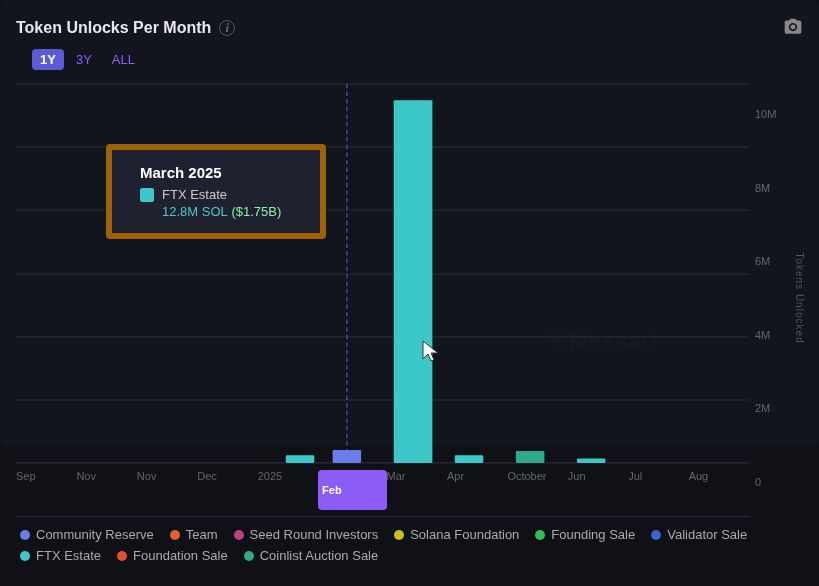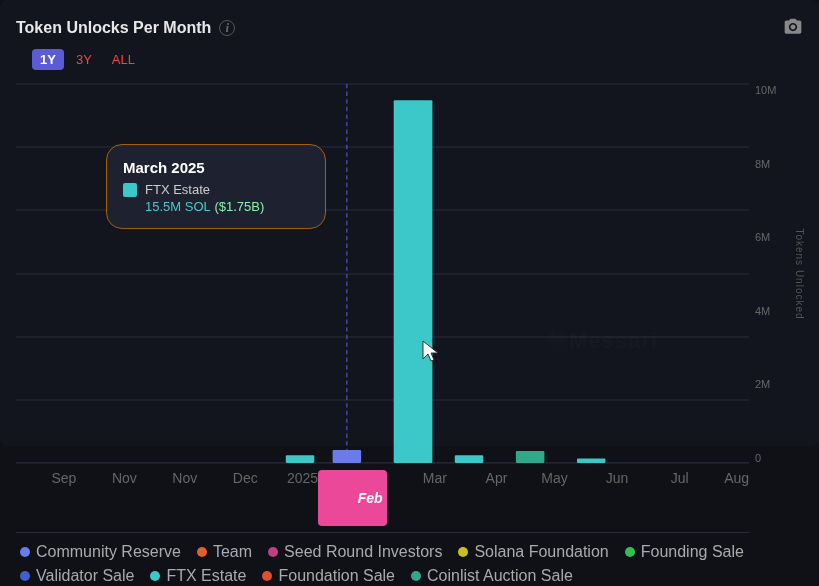--- a/index.html
+++ b/index.html
@@ -57,21 +57,21 @@
     }
     .time-controls {
       display: flex;
       gap: 4px;
       margin-bottom: 14px;
       padding-left: 16px;
     }
     .time-btn {
       background: transparent;
       border: none;
-      color: #ef4444;
+      color: #8b5cf6;
       font-size: 13px;
       padding: 3px 8px;
       border-radius: 4px;
       cursor: pointer;
     }
     .time-btn.active {
       background: #5b5bd6;
       color: #fff;
       font-weight: 600;
     }
@@ -88,39 +88,40 @@
     }
     .y-axis-right {
       width: 54px;
       height: 100%;
       position: relative;
       display: flex;
       flex-direction: column;
       justify-content: space-between;
       align-items: flex-start;
       padding-left: 6px;
+      margin-top: 24px;
     }
     .y-label {
       font-size: 11px;
       color: #666;
     }
     svg.chart-svg {
       width: 100%;
       height: 100%;
       overflow: visible;
     }
     
     .tooltip {
       position: absolute;
       top: 60px;
       left: 90px;
       background: #1e2130;
-      border: 1px solid #a16207;
-      border-radius: 16px;
-      padding: 14px 16px;
+      border: 6px solid #a16207;
+      border-radius: 4px;
+      padding: 14px 28px;
       min-width: 220px;
       z-index: 10;
     }
     .tooltip-date {
       font-size: 15px;
       font-weight: 700;
       color: #ffffff;
       margin-bottom: 6px;
     }
     .tooltip-total {
@@ -162,46 +163,45 @@
       font-weight: 400;
     }
     
     .x-axis {
       display: flex;
       justify-content: space-around;
       padding: 6px 0 0 0;
       margin-right: 54px;
     }
     .x-label {
-      font-size: 14px;
+      font-size: 11px;
       color: #666;
-      text-align: right;
+      text-align: left;
       flex: 1;
     }
     .x-label.highlighted {
-      background: #ec4899;
+      background: #8b5cf6;
       color: #fff;
       border-radius: 4px;
-      padding: 20px 4px;
+      padding: 14px 4px;
       font-weight: 600;
-      font-style: italic;
     }
     
     .legend {
       display: flex;
       flex-wrap: wrap;
       gap: 6px 16px;
       margin-top: 10px;
       padding: 0 4px;
     }
     .legend-item {
       display: flex;
       align-items: center;
       gap: 6px;
-      font-size: 16px;
+      font-size: 13px;
       color: #aaa;
     }
     .legend-dot {
       width: 10px;
       height: 10px;
       border-radius: 50%;
       flex-shrink: 0;
     }
     .messari-watermark {
       position: absolute;
@@ -265,21 +265,21 @@
 
       
       <div class="tooltip">
         <div class="tooltip-date">March 2025</div>
         <div class="tooltip-item">
           <div class="tooltip-item-row">
             <div class="tooltip-color-box" style="background:#3cc8c8;"></div>
             <span class="tooltip-item-name">FTX Estate</span>
           </div>
           <div class="tooltip-item-value">
-            <span>15.5M SOL</span>
+            <span>12.8M SOL</span>
             <span style="color:#86efac; font-weight:400;">($1.75B)</span>
           </div>
         </div>
       </div>
 
       
       <div class="messari-watermark">
         <svg width="140" height="40" viewBox="0 0 140 40" fill="none" xmlns="http://www.w3.org/2000/svg" opacity="0.18">
           <text x="30" y="30" font-size="22" font-weight="700" fill="#aaa" font-family="sans-serif">Messari</text>
           <path d="M8 20 L14 10 L20 20 L14 30 Z" fill="#aaa" opacity="0.5"></path>
@@ -308,21 +308,21 @@
 
   <div class="x-axis">
     <span class="x-label">Sep</span>
     <span class="x-label">Nov</span>
     <span class="x-label">Nov</span>
     <span class="x-label">Dec</span>
     <span class="x-label">2025</span>
     <span class="x-label highlighted">Feb</span>
     <span class="x-label">Mar</span>
     <span class="x-label">Apr</span>
-    <span class="x-label">May</span>
+    <span class="x-label">October</span>
     <span class="x-label">Jun</span>
     <span class="x-label">Jul</span>
     <span class="x-label">Aug</span>
   </div>
 
   <div style="height:1px; background:#2a2d3a; margin: 6px 0 8px 0; margin-right:54px;"></div>
 
   <div class="legend">
     <div class="legend-item">
       <div class="legend-dot" style="background:#6b7ce8;"></div>

